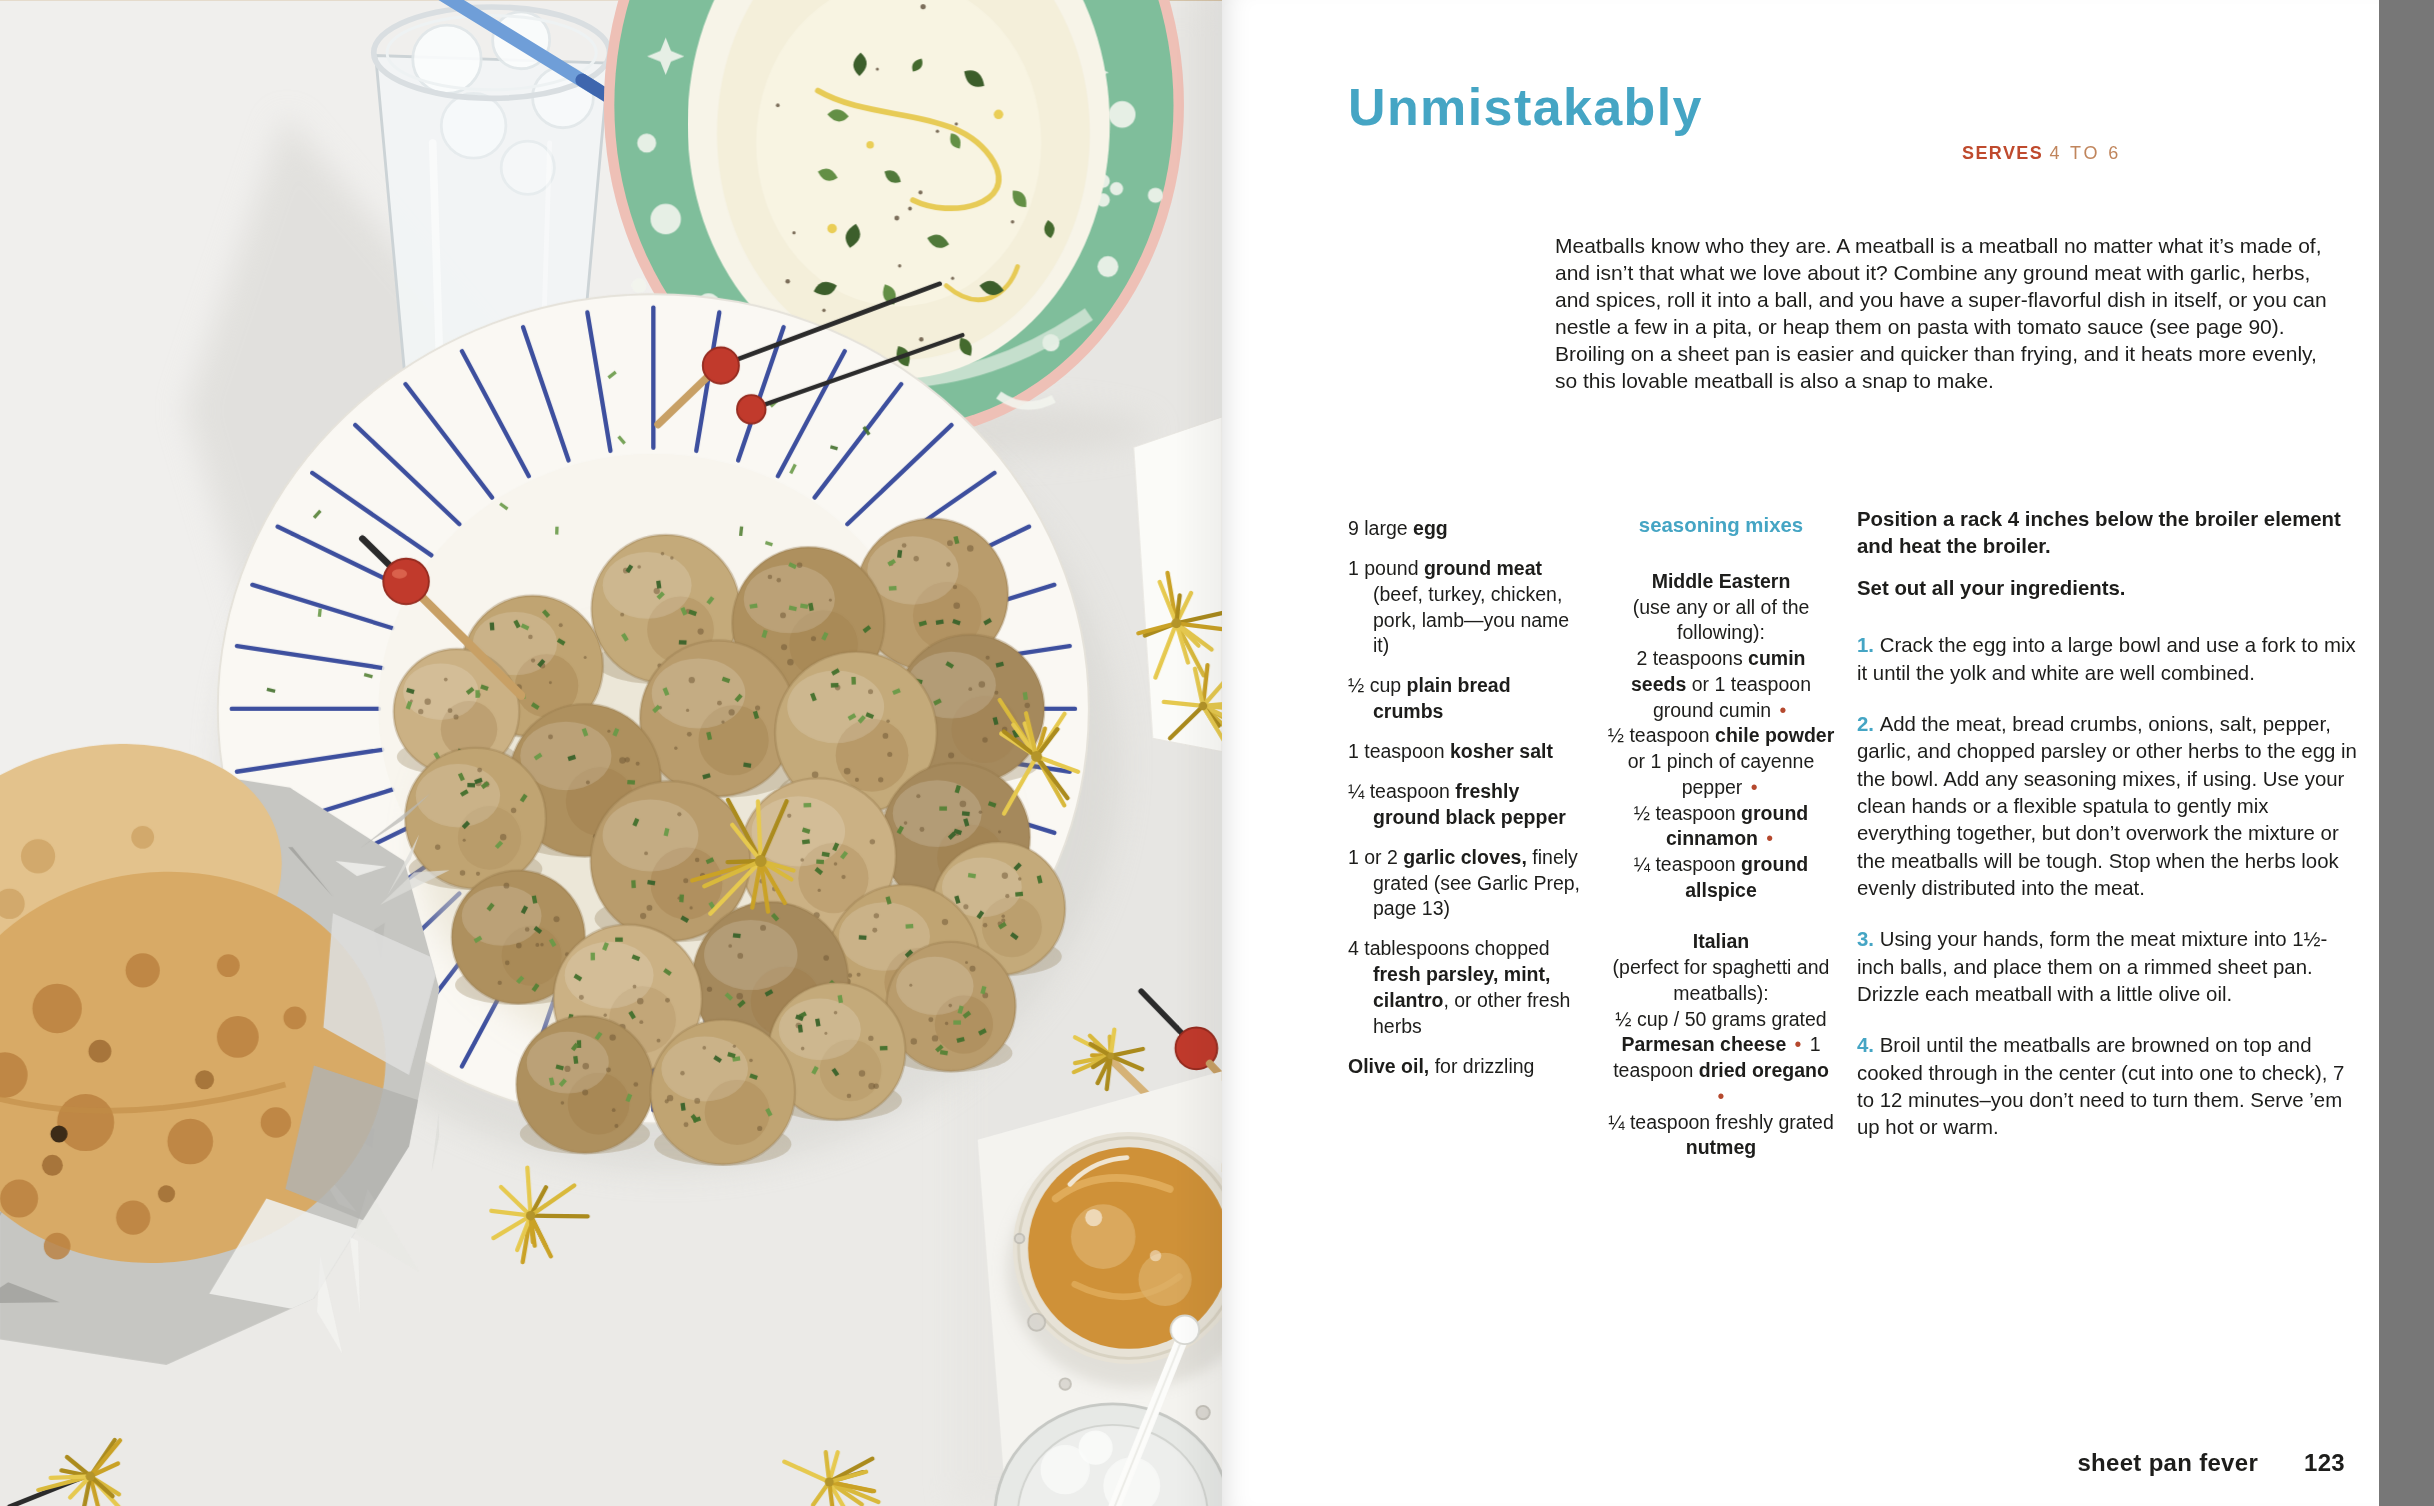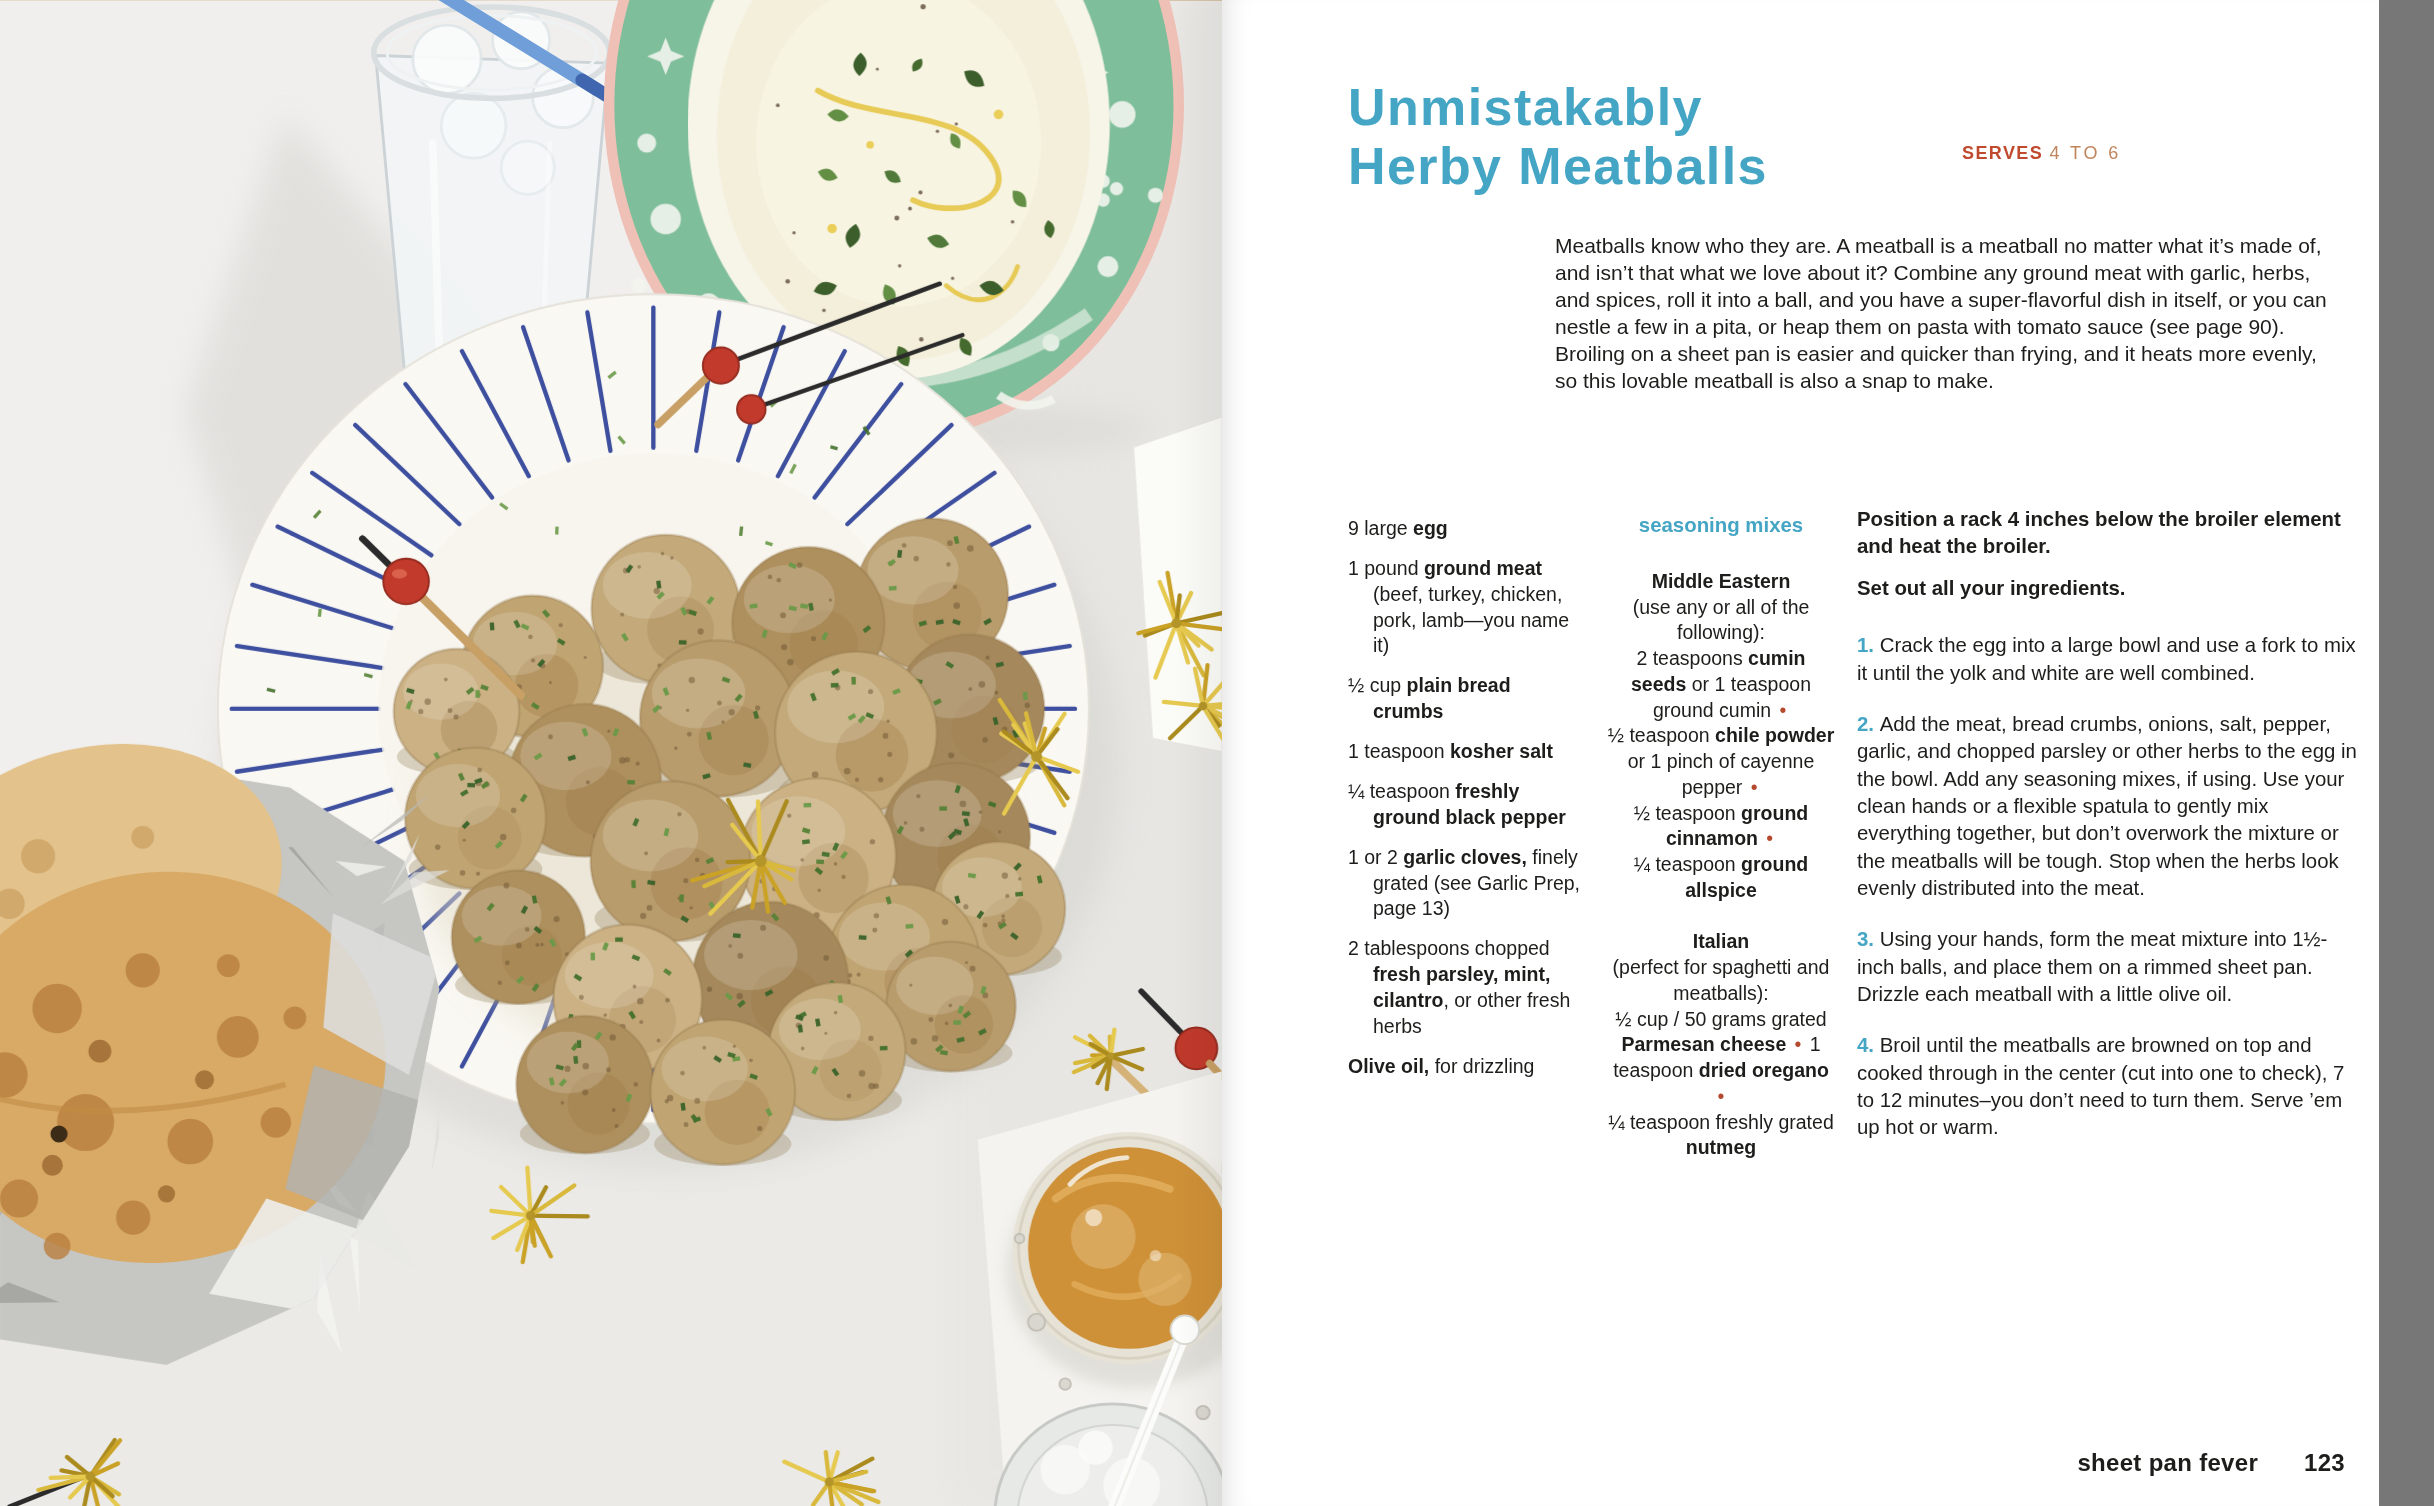--- a/index.html
+++ b/index.html
@@ -959,39 +959,38 @@
         <line x1="1168" y1="1110" x2="1149.3956435862742" y2="1121.7260557347213" stroke="#ab8b1d" stroke-width="4.5" stroke-linecap="round"></line>
         <line x1="1168" y1="1110" x2="1163.830760346898" y2="1144.803466236083" stroke="#ab8b1d" stroke-width="4.5" stroke-linecap="round"></line>
         <circle cx="1168" cy="1110" r="3.5" fill="#b4952a"></circle>
       </g>
     <rect x="1235" y="0" width="50" height="1584" fill="url(#gg)" opacity=".5"></rect>
   </svg>
 
   <main class="page">
     <h1 class="title">
       <span>Unmistakably</span><br>
-      <span>Herby Meatballs</span>
     </h1>
 
     <div class="serves">
       <span class="serves-label">SERVES</span>
       <span class="serves-value">4 TO 6</span>
     </div>
 
     <p class="intro">Meatballs know who they are. A meatball is a meatball no matter what it’s made of, and isn’t that what we love about it? Combine any ground meat with garlic, herbs, and spices, roll it into a ball, and you have a super-flavorful dish in itself, or you can nestle a few in a pita, or heap them on pasta with tomato sauce (see page 90). Broiling on a sheet pan is easier and quicker than frying, and it heats more evenly, so this lovable meatball is also a snap to make.</p>
 
     <section class="col col-ing">
       <div id="ing-list">
           <div class="ing"><span>9 large </span><span class="bd">egg</span></div>
           <div class="ing"><span>1 pound </span><span class="bd">ground meat</span><span> (beef, turkey, chicken, pork, lamb—you name it)</span></div>
           <div class="ing"><span>½ cup </span><span class="bd">plain bread crumbs</span></div>
           <div class="ing"><span>1 teaspoon </span><span class="bd">kosher salt</span></div>
           <div class="ing"><span>¼ teaspoon </span><span class="bd">freshly ground black pepper</span></div>
           <div class="ing"><span>1 or 2 </span><span class="bd">garlic cloves,</span><span> finely grated (see Garlic Prep, page 13)</span></div>
-          <div class="ing"><span>2 tablespoons chopped </span><span class="bd">fresh parsley, mint, cilantro</span><span>, or other fresh herbs</span></div>
+          <div class="ing"><span>4 tablespoons chopped </span><span class="bd">fresh parsley, mint, cilantro</span><span>, or other fresh herbs</span></div>
           <div class="ing"><span class="bd">Olive oil,</span><span> for drizzling</span></div>
         </div>
     </section>
 
     <section class="col col-mix">
       <h2>seasoning mixes</h2>
       <div id="mix-list">
           <div class="mix"><span class="bd">Middle Eastern</span><br><span>(use any or all of the following):</span><br><span>2 teaspoons </span><span class="bd">cumin seeds</span><span> or 1 teaspoon ground cumin </span><span class="dot">•</span><br><span>½ teaspoon </span><span class="bd">chile powder</span><span> or 1 pinch of cayenne pepper </span><span class="dot">•</span><br><span>½ teaspoon </span><span class="bd">ground cinnamon</span><span> </span><span class="dot">•</span><br><span>¼ teaspoon </span><span class="bd">ground allspice</span></div>
           <div class="mix"><span class="bd">Italian</span><br><span>(perfect for spaghetti and meatballs):</span><br><span>½ cup / 50 grams grated </span><span class="bd">Parmesan cheese</span><span> </span><span class="dot">•</span><span> 1 teaspoon </span><span class="bd">dried oregano</span><span> </span><span class="dot">•</span><br><span>¼ teaspoon freshly grated </span><span class="bd">nutmeg</span></div>
         </div>

